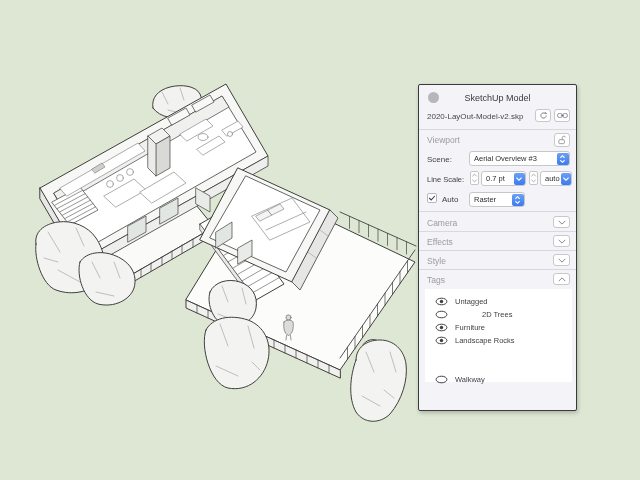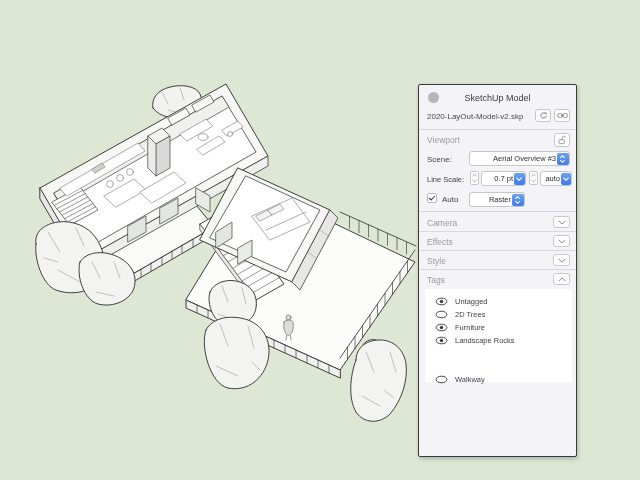--- a/index.html
+++ b/index.html
@@ -6,36 +6,36 @@
   body{
     width:640px;height:480px;position:relative;overflow:hidden;
     background:#dde7d3;
     font-family:"Liberation Sans","DejaVu Sans",sans-serif;
     -webkit-font-smoothing:antialiased;
   }
   #canvas-svg{position:absolute;left:0;top:0;}
 
   
   .panel{
-    position:absolute;left:418px;top:84px;width:159px;height:373px;
+    position:absolute;left:418px;top:84px;width:159px;height:327px;
     background:#f4f3f7;border:1.5px solid #3a3a3e;border-radius:2px;
     box-shadow:1px 2px 4px rgba(0,0,0,.22);
     box-sizing:border-box;font-size:8px;color:#3f3f44;
   }
   .abs{position:absolute;}
   .panel-title{left:0;right:0;top:8px;text-align:center;font-size:9px;color:#38383c;}
   .close-dot{left:9px;top:7px;width:11px;height:11px;border-radius:50%;background:#b7b7bb;}
   .filename{left:8px;top:27px;font-size:8px;color:#48484c;}
   .hbtn{width:16px;height:13px;background:#fff;border:1px solid #c7c7cc;border-radius:3px;
         display:flex;align-items:center;justify-content:center;box-sizing:border-box;}
   .divider{left:0;right:0;height:1px;background:#d9d8de;}
   .sec-label{font-size:8.5px;color:#9b9ba1;}
   .field-label{font-size:7.5px;color:#3f3f44;}
   .combo{position:absolute;height:15px;background:#fff;border:1px solid #c6c6cb;border-radius:3px;
-         box-sizing:border-box;display:flex;align-items:center;text-align:right;}
+         box-sizing:border-box;display:flex;align-items:center;}
   .combo .txt{flex:1;padding-left:4px;font-size:7.5px;color:#2f2f33;white-space:nowrap;overflow:hidden;}
   .blue-cap{width:12px;align-self:stretch;background:linear-gradient(#6ba0f7,#3c7bf0);
             border-radius:2px;margin:0.5px;display:flex;align-items:center;justify-content:center;}
   .stepper{position:absolute;width:9px;height:14px;background:#fff;border:1px solid #c6c6cb;border-radius:2px;
            box-sizing:border-box;display:flex;align-items:center;justify-content:center;}
   .checkbox{position:absolute;width:10px;height:10px;background:#fff;border:1px solid #b6b6bc;border-radius:2px;
             box-sizing:border-box;display:flex;align-items:center;justify-content:center;}
   .chev-btn{position:absolute;right:6px;width:17px;height:12px;background:#fff;border:1px solid #c7c7cc;
             border-radius:3px;box-sizing:border-box;display:flex;align-items:center;justify-content:center;}
   .tags-box{left:6px;top:204px;width:147px;height:93px;background:#fff;border-radius:1px;}
@@ -297,21 +297,21 @@
   </div>
 
   <div class="abs tags-box">
     <div class="tag-row" style="top:4px;">
       <svg class="eye" width="13" height="9" viewBox="0 0 13 9">
         <ellipse cx="6.5" cy="4.5" rx="5.4" ry="3.3" fill="none" stroke="#3f3f44"></ellipse>
           <circle class="pupil" cx="6.5" cy="4.5" r="1.7" fill="#3f3f44"></circle>
         </svg>
       <span class="tname">Untagged</span>
     </div>
-    <div class="tag-row" style="top:17px;">
+    <div class="tag-row" style="top:17px;gap:27px;">
       <svg class="eye" width="13" height="9" viewBox="0 0 13 9">
         <ellipse cx="6.5" cy="4.5" rx="5.4" ry="3.3" fill="none" stroke="#3f3f44"></ellipse>
           <circle class="pupil hidden-pupil" cx="6.5" cy="4.5" r="1.7" fill="#3f3f44"></circle>
         </svg>
       <span class="tname">2D Trees</span>
     </div>
     <div class="tag-row" style="top:30px;">
       <svg class="eye" width="13" height="9" viewBox="0 0 13 9">
         <ellipse cx="6.5" cy="4.5" rx="5.4" ry="3.3" fill="none" stroke="#3f3f44"></ellipse>
           <circle class="pupil" cx="6.5" cy="4.5" r="1.7" fill="#3f3f44"></circle>

